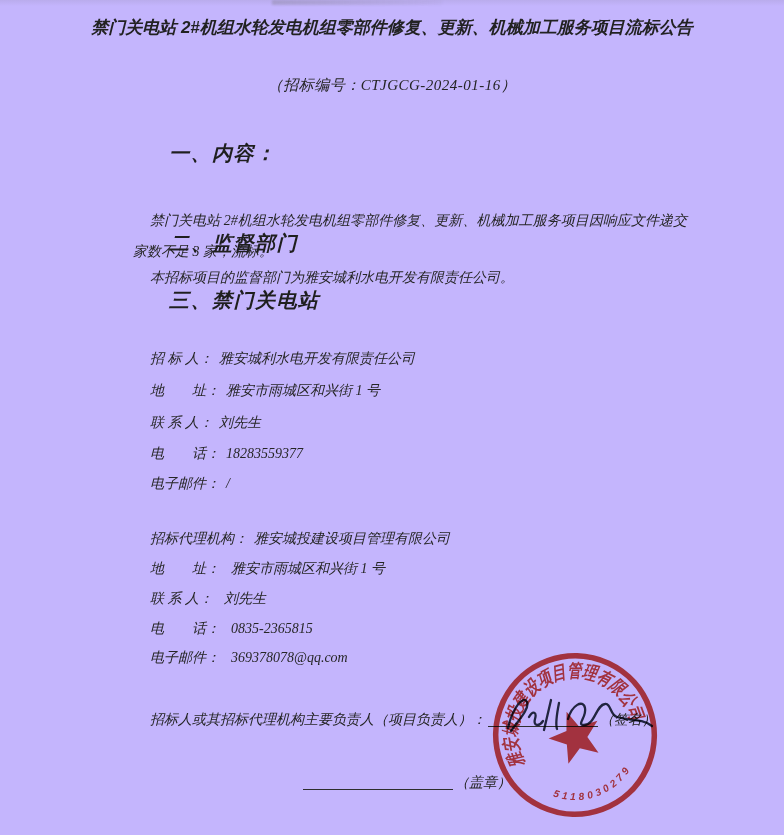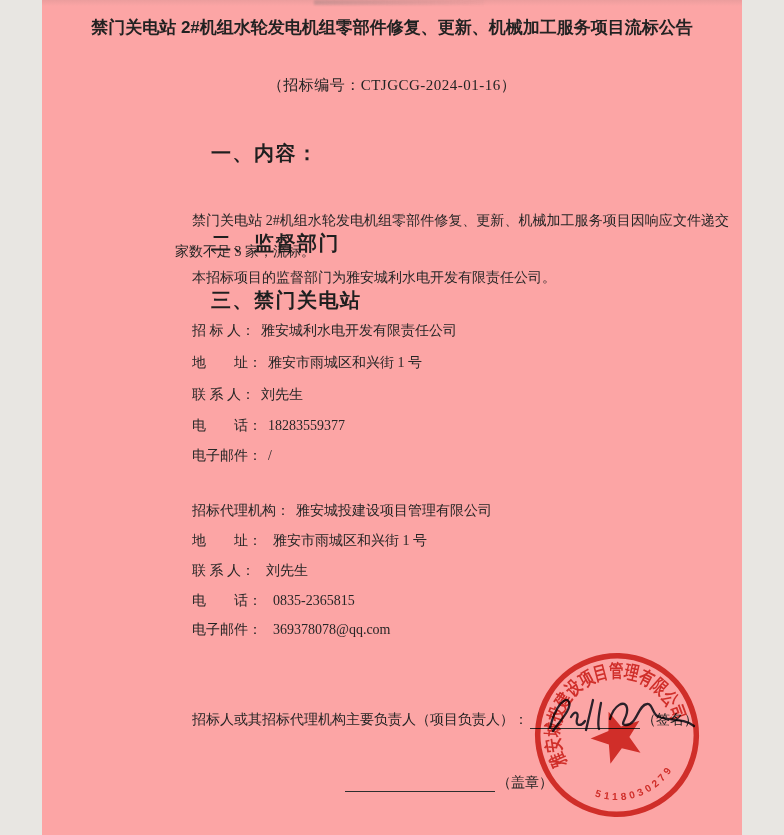--- a/index.html
+++ b/index.html
@@ -1,23 +1,24 @@
 <!DOCTYPE html>
 <html><head>
 <meta charset="utf-8">
 <style>
   html,body{margin:0;padding:0;background:#e8e6e2;}
   .page{
     position:relative;
-    width:700px;height:835px;
+    width:784px;height:835px;
     margin:0 auto;
-    background:#fca5a5;
+    background:#c4b5fd;
     overflow:hidden;
     font-family:"Liberation Serif", serif;
     color:#2b2b2b;
+    font-style:italic;
   }
   .page::before{
     content:"";position:absolute;top:0;left:0;right:0;height:6px;
     background:linear-gradient(to bottom, rgba(90,90,90,.10), rgba(0,0,0,0));
     pointer-events:none;
   }
   .smudge{
     position:absolute;top:0;left:272px;width:170px;height:5px;
     background:linear-gradient(to right, rgba(110,110,110,.28), rgba(110,110,110,.04));
     filter:blur(1px);
@@ -43,28 +44,28 @@
     position:absolute;left:133px;width:554px;
     font-size:14px;line-height:31px;color:#262626;
     text-align:justify;
   }
   .para.indent{text-indent:17px;margin-top:34px;}
   .crow{
     position:absolute;left:150px;height:20px;line-height:20px;
     font-size:14px;color:#262626;white-space:nowrap;
     font-weight:500;
   }
-  .crow .clabel{display:inline-block;}
+  .crow .clabel{display:inline-block;margin-top:28px;}
   .crow .cvalue{display:inline-block;margin-left:6px;}
   .crow.g2 .cvalue{margin-left:11px;}
   .crow.g2.first .cvalue{margin-left:6px;}
   .footline{
     position:absolute;height:20px;line-height:20px;
     font-size:14px;color:#242424;white-space:nowrap;font-weight:500;
-    display:flex;align-items:center;
+    display:flex;align-items:flex-start;
   }
   .sigline{
     display:inline-block;border-bottom:1.6px solid #2e2e2e;
     height:16px;margin:0 2px;
   }
   .sigline.w1{width:110px;}
   .sigline.w2{width:150px;margin-left:8px;}
   .stamp{
     position:absolute;left:487px;top:647px;width:176px;height:176px;
     mix-blend-mode:multiply;opacity:.92;

